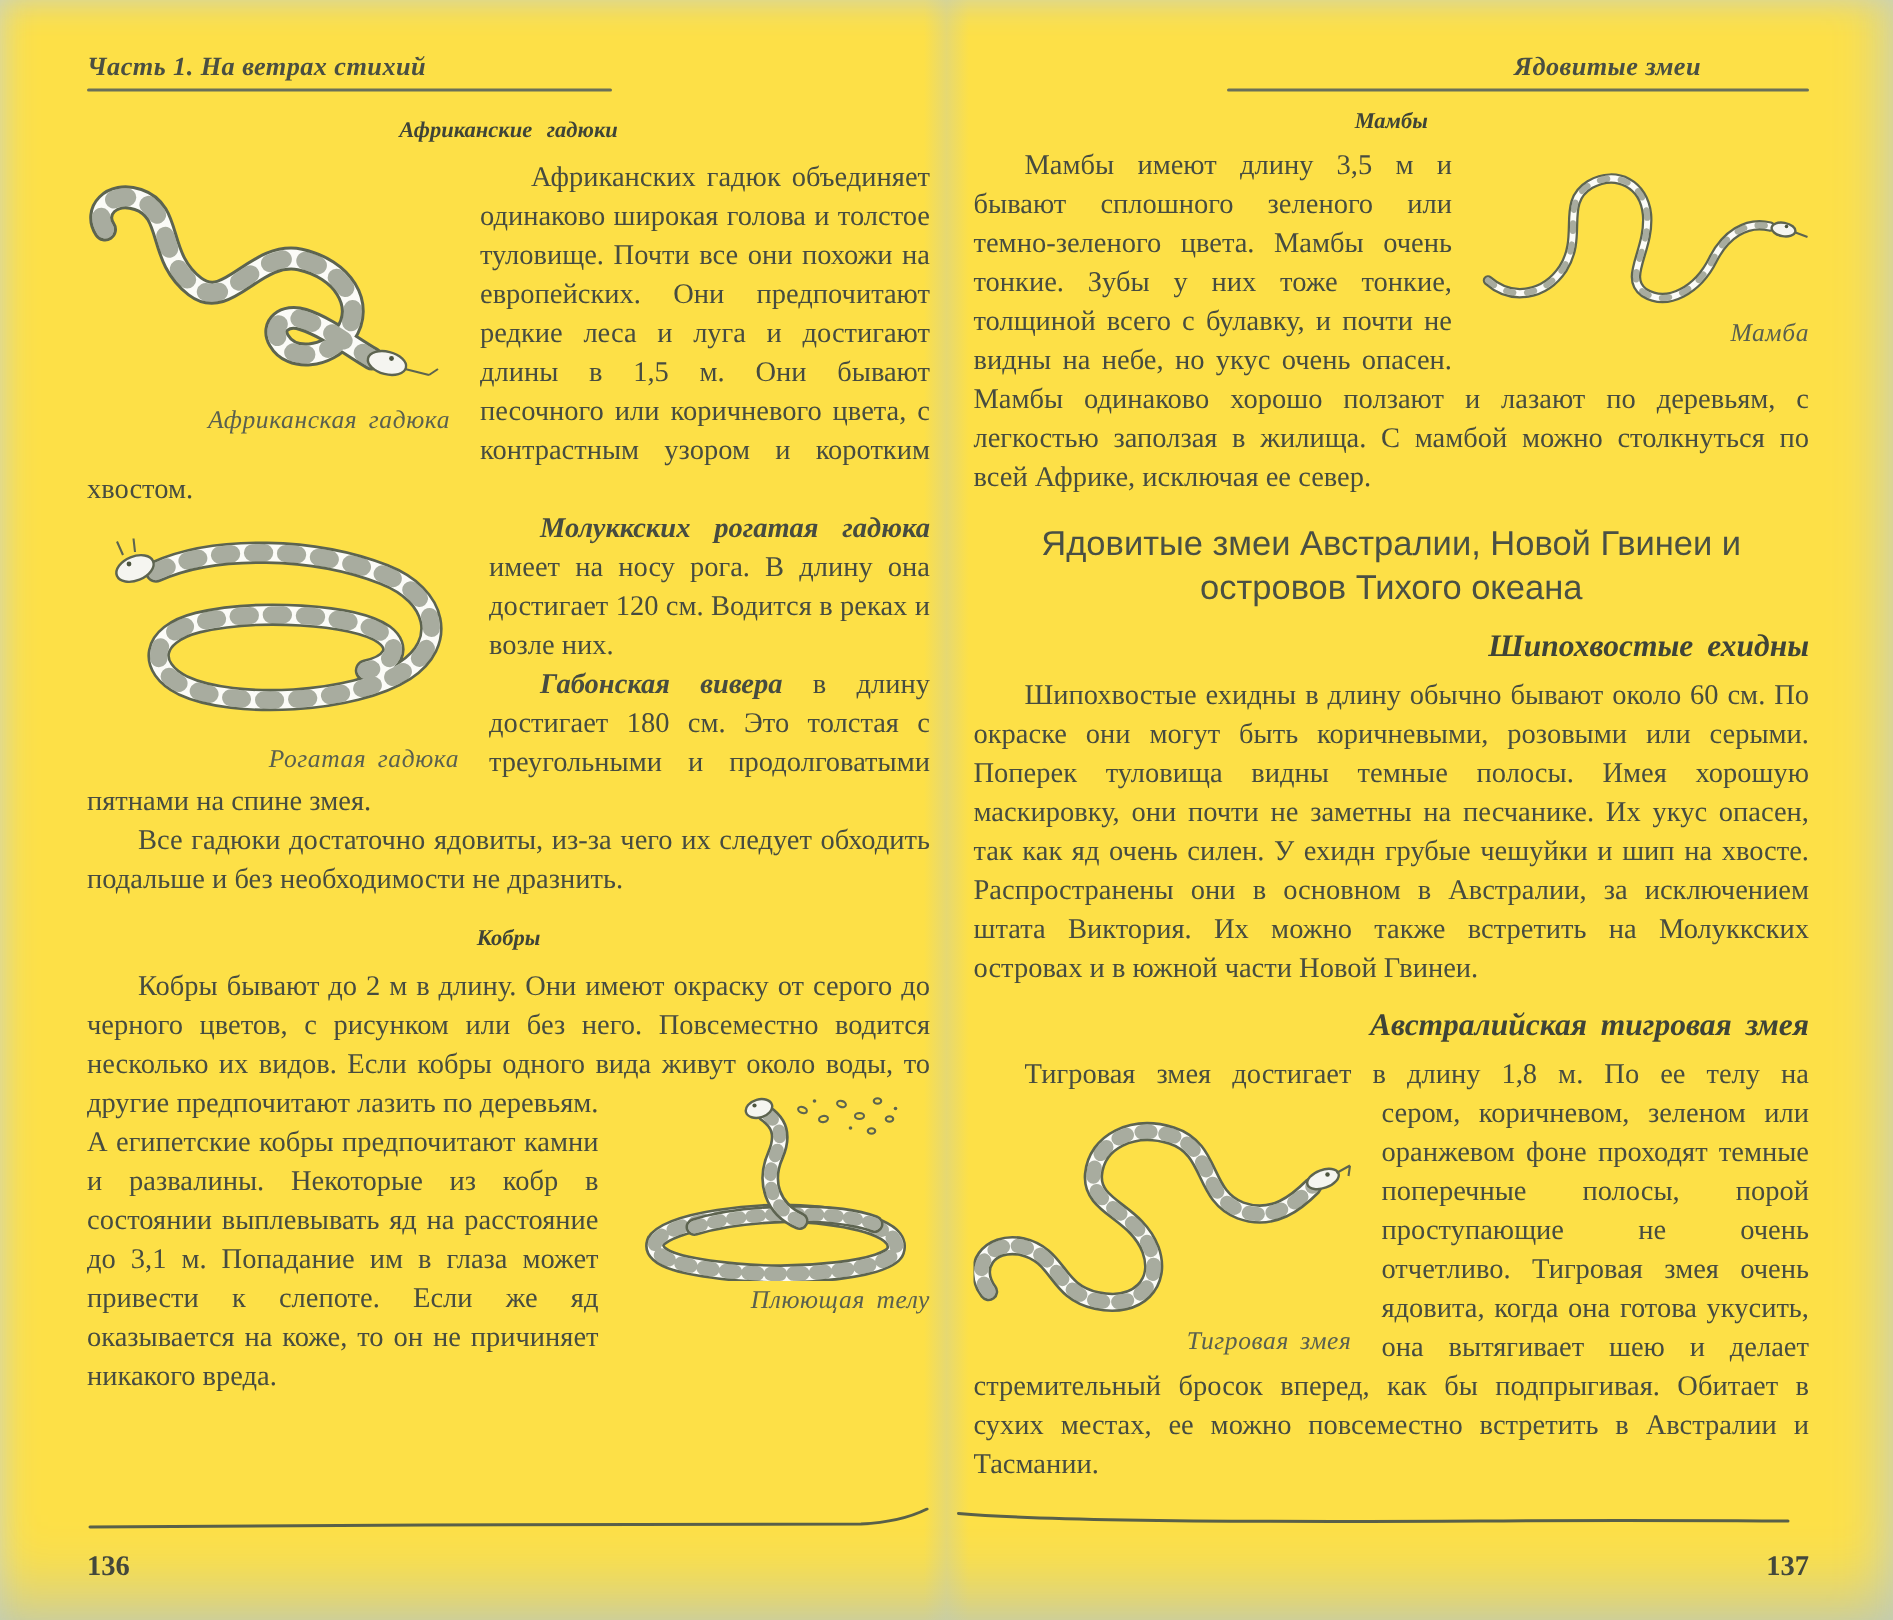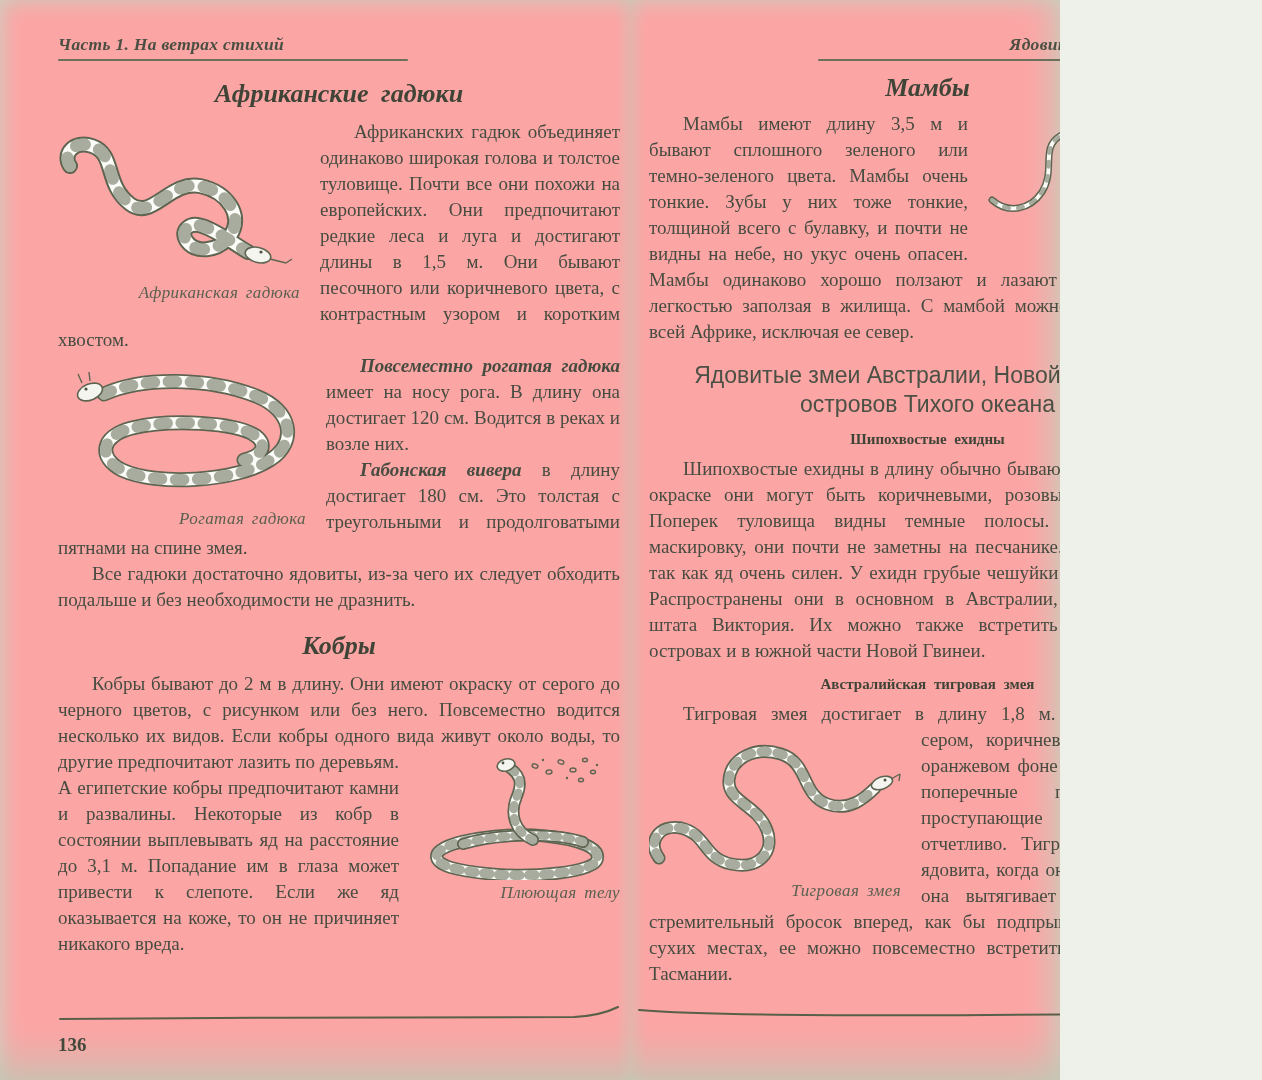--- a/index.html
+++ b/index.html
@@ -1,35 +1,35 @@
 <!DOCTYPE html>
 <html lang="ru"><head>
 <meta charset="utf-8">
 <style>
   html,body{margin:0;padding:0;}
   body{width:1262px;height:1080px;background:#eef1ea;font-family:"Liberation Serif",serif;}
-  .spread{position:relative;width:1060px;height:1080px;background:#fca5a5;overflow:hidden;color:#474c40;
+  .spread{position:relative;width:1262px;height:1080px;background:#fde047;overflow:hidden;color:#474c40;
     box-shadow: inset 0 12px 26px -14px #c6d0bf, inset 0 -38px 48px -26px #bcc8b4,
                 inset -28px 0 38px -26px #c9d3c1, inset 16px 0 26px -20px #d4dccd;}
   .gutter{position:absolute;left:616px;top:0;width:30px;height:100%;
     background:linear-gradient(90deg,rgba(190,200,178,0) 0%,rgba(193,204,182,.38) 50%,rgba(190,200,178,0) 100%);}
   .page{position:absolute;top:0;height:100%;box-sizing:border-box;overflow:hidden;}
   .page.left{left:0;width:631px;padding:34px 11px 84px 58px;}
   .page.right{left:631px;width:631px;padding:34px 56px 84px 18px;}
 
   .running-head{font-style:italic;font-weight:bold;font-size:17.5px;letter-spacing:.3px;color:#4a4f42;}
   .page.right .running-head{text-align:right;padding-right:72px;}
   .head-rule{height:2px;background:#6a7059;margin-top:4px;border-radius:1px;}
   .page.left .head-rule{width:350px;}
   .page.right .head-rule{width:388px;margin-left:auto;}
 
-  h2.sec{font-size:26px;font-style:italic;font-weight:bold;text-align:center;
+  h2.sec{font-size:15px;font-style:italic;font-weight:bold;text-align:center;
     margin:18px 0 10px;word-spacing:6px;color:#3f4437;}
   .page.right h2.sec,.page.right h3.sec{margin:12px 0 8px;}
-  h3.sec{font-size:15px;font-weight:bold;text-align:center;
+  h3.sec{font-size:21px;font-style:italic;font-weight:bold;text-align:right;
     margin:14px 0 9px;word-spacing:4px;color:#3f4437;}
   .sans-heading{font-family:"Liberation Sans",sans-serif;font-weight:normal;font-size:23px;
     line-height:29px;text-align:center;margin:16px auto 6px;max-width:474px;color:#4a5044;}
 
   .para{font-size:19px;line-height:26px;text-align:justify;margin:0;text-indent:34px;hyphens:auto;}
   .para.noind{text-indent:0;}
   .para.fj{text-align-last:justify;}
   .lead{font-weight:bold;font-style:italic;}
 
   .fig{margin:0;}
@@ -92,21 +92,21 @@
         <use href="#v2" class="sd" stroke-width="15"></use>
         <use href="#v2" class="sl" stroke-width="11.5"></use>
         <use href="#v2" class="sm" stroke-width="11.5" stroke-dasharray="8 14"></use>
         <ellipse class="head" cx="32" cy="36" rx="13" ry="8" transform="rotate(-22 32 36)"></ellipse>
         <circle class="eye" cx="28" cy="33" r="1.6"></circle>
         <path class="drop" d="M24,27 L20,18 M32,25 L31,16"></path>
       </svg>
       <figcaption>Рогатая гадюка</figcaption>
     </figure>
 
-    <p class="para"><span class="lead">Повсеместно рогатая гадюка</span><span> имеет на носу рога. В длину она достигает 120 см. Водится в реках и возле них.</span></p>
+    <p class="para"><span class="lead">Молуккских рогатая гадюка</span><span> имеет на носу рога. В длину она достигает 120 см. Водится в реках и возле них.</span></p>
     <p class="para"><span class="lead">Габонская вивера</span><span> в длину достигает 180 см. Это толстая с треугольными и продолговатыми пятнами на спине змея.</span></p>
     <p class="para"><span>Все гадюки достаточно ядовиты, из-за чего их следует обходить подальше и без необходимости не дразнить.</span></p>
 
     <h2 class="sec">Кобры</h2>
 
     <p class="para fj"><span>Кобры бывают до 2 м в длину. Они имеют окраску от серого до черного цветов, с рисунком или без него. Повсеместно водится несколько их видов. Если кобры одного вида живут около воды, то</span></p>
     <div>
       <figure class="fig fr">
         <svg width="205" height="128" viewBox="0 0 205 128">
           <defs>

